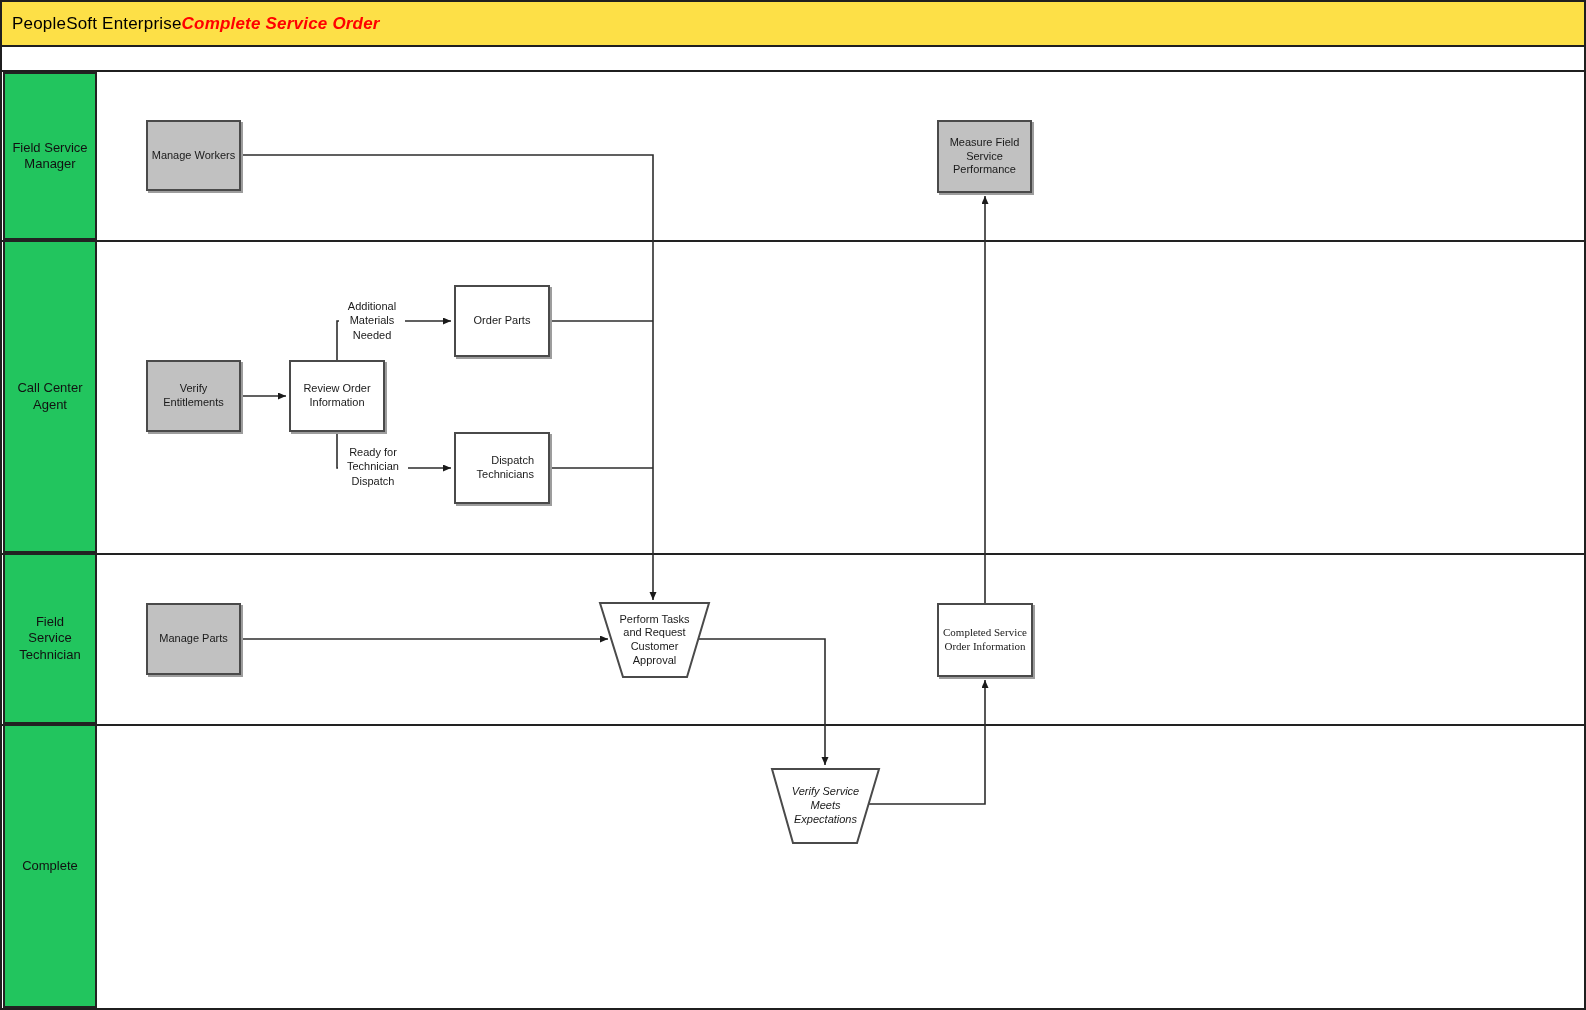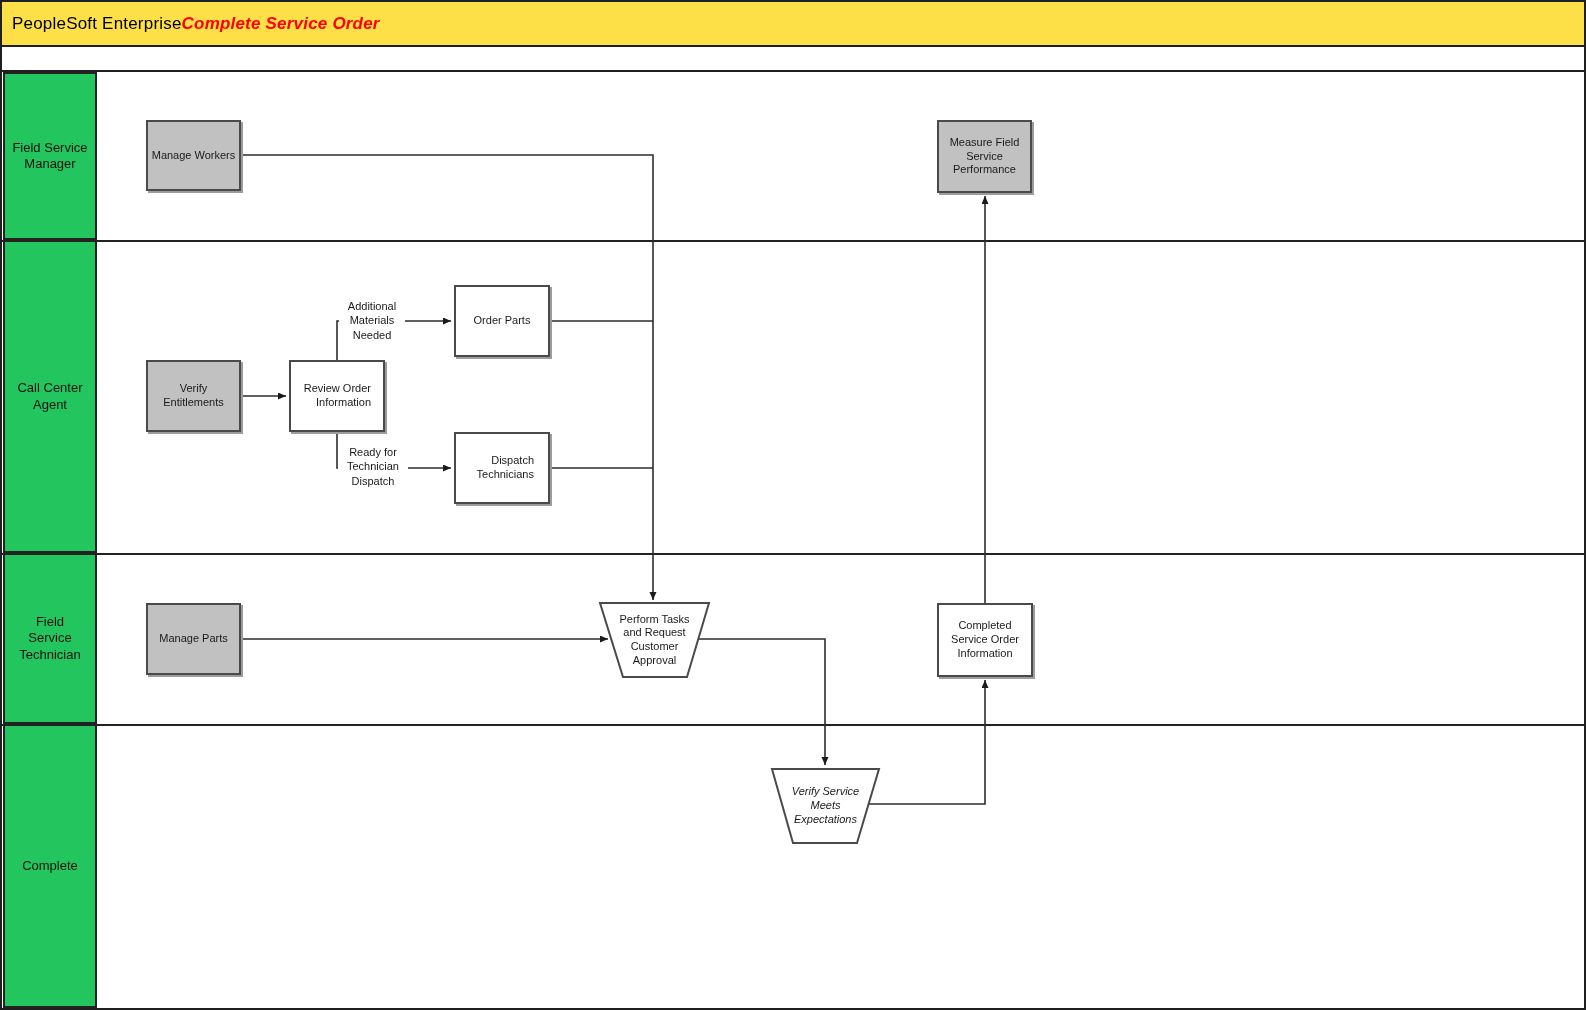--- a/index.html
+++ b/index.html
@@ -116,29 +116,29 @@
       <polygon points="770,767 877,767 855,841 791,841"></polygon>
     </g>
   </svg>
 
   <div class="node gray" style="left:144px; top:118px; width:95px; height:71px;">Manage Workers</div>
 
   <div class="node gray" style="left:935px; top:118px; width:95px; height:73px;">Measure Field Service Performance</div>
 
   <div class="node gray" style="left:144px; top:358px; width:95px; height:72px;">Verify Entitlements</div>
 
-  <div class="node" style="left:287px; top:358px; width:96px; height:72px; padding:3px 12px;text-align:right;">Review Order Information</div>
+  <div class="node" style="left:287px; top:358px; width:96px; height:72px; padding:3px 12px;">Review Order Information</div>
 
   <div class="node" style="left:452px; top:283px; width:96px; height:72px;">Order Parts</div>
 
   <div class="node" style="left:452px; top:430px; width:96px; height:72px; padding:3px 14px;text-align:right;">Dispatch Technicians</div>
 
   <div class="node gray" style="left:144px; top:601px; width:95px; height:72px;">Manage Parts</div>
 
-  <div class="node" style="left:935px; top:601px; width:96px; height:74px;">Completed Service Order Information</div>
+  <div class="node" style="left:935px; top:601px; width:96px; height:74px;font-family:Liberation Serif, serif;">Completed Service Order Information</div>
 
   <div class="trap-label" style="left:598px; top:601px; width:109px; height:74px;">
     <span class="inner" style="width:82px;">Perform Tasks and Request Customer Approval</span>
   </div>
   <div class="trap-label" style="left:770px; top:767px; width:107px; height:74px;font-style:italic;">
     <span class="inner" style="width:76px;">Verify Service Meets Expectations</span>
   </div>
 
   <div class="edge-label" style="left:337px; top:297px; width:66px;">Additional Materials Needed</div>
   <div class="edge-label" style="left:336px; top:443px; width:70px;">Ready for Technician Dispatch</div>

